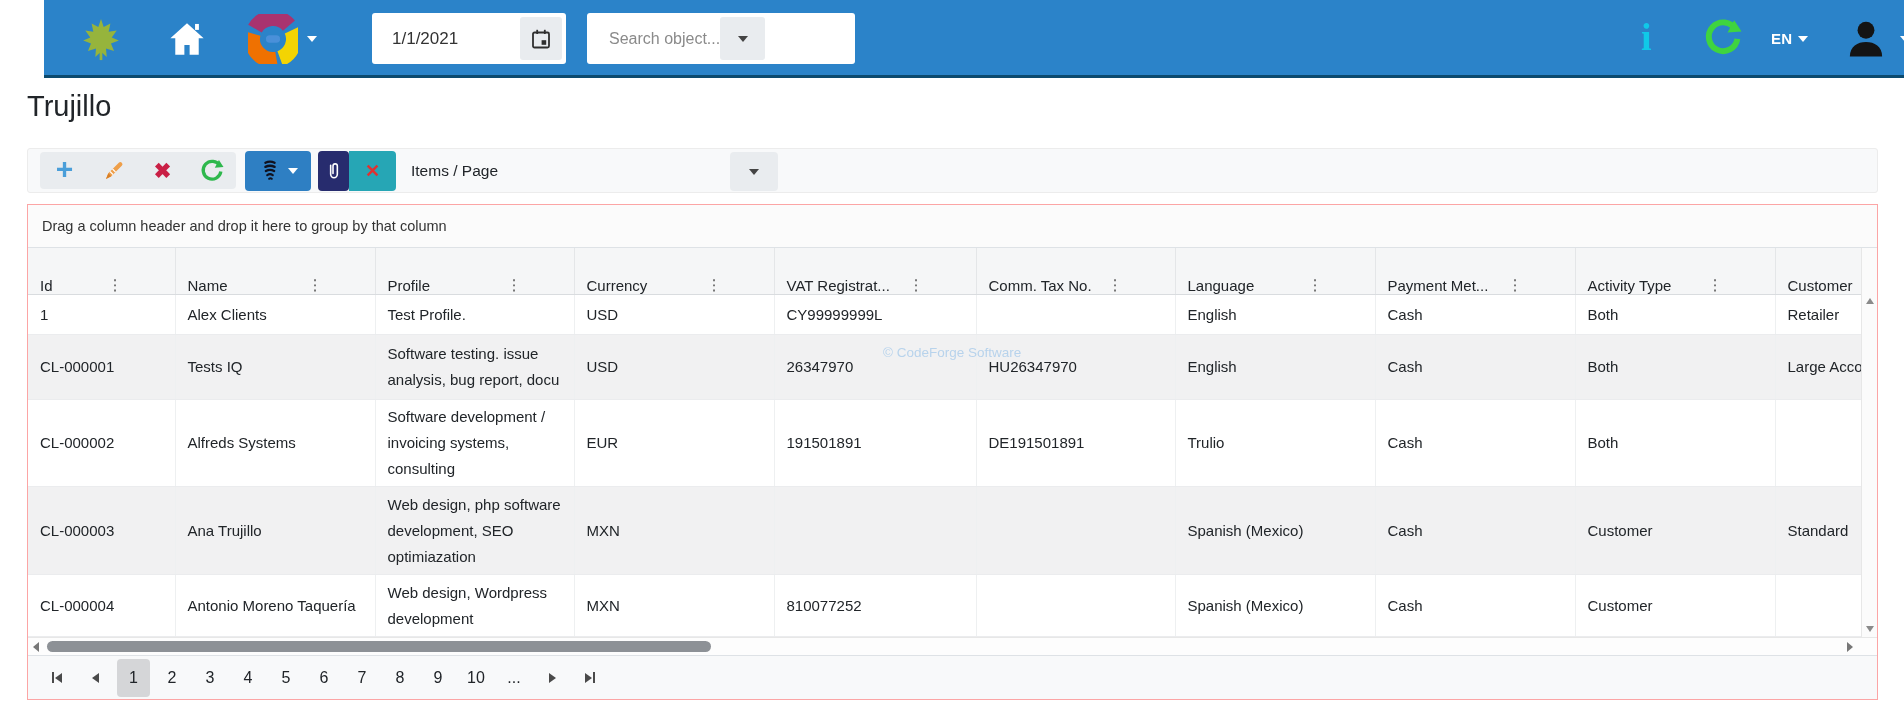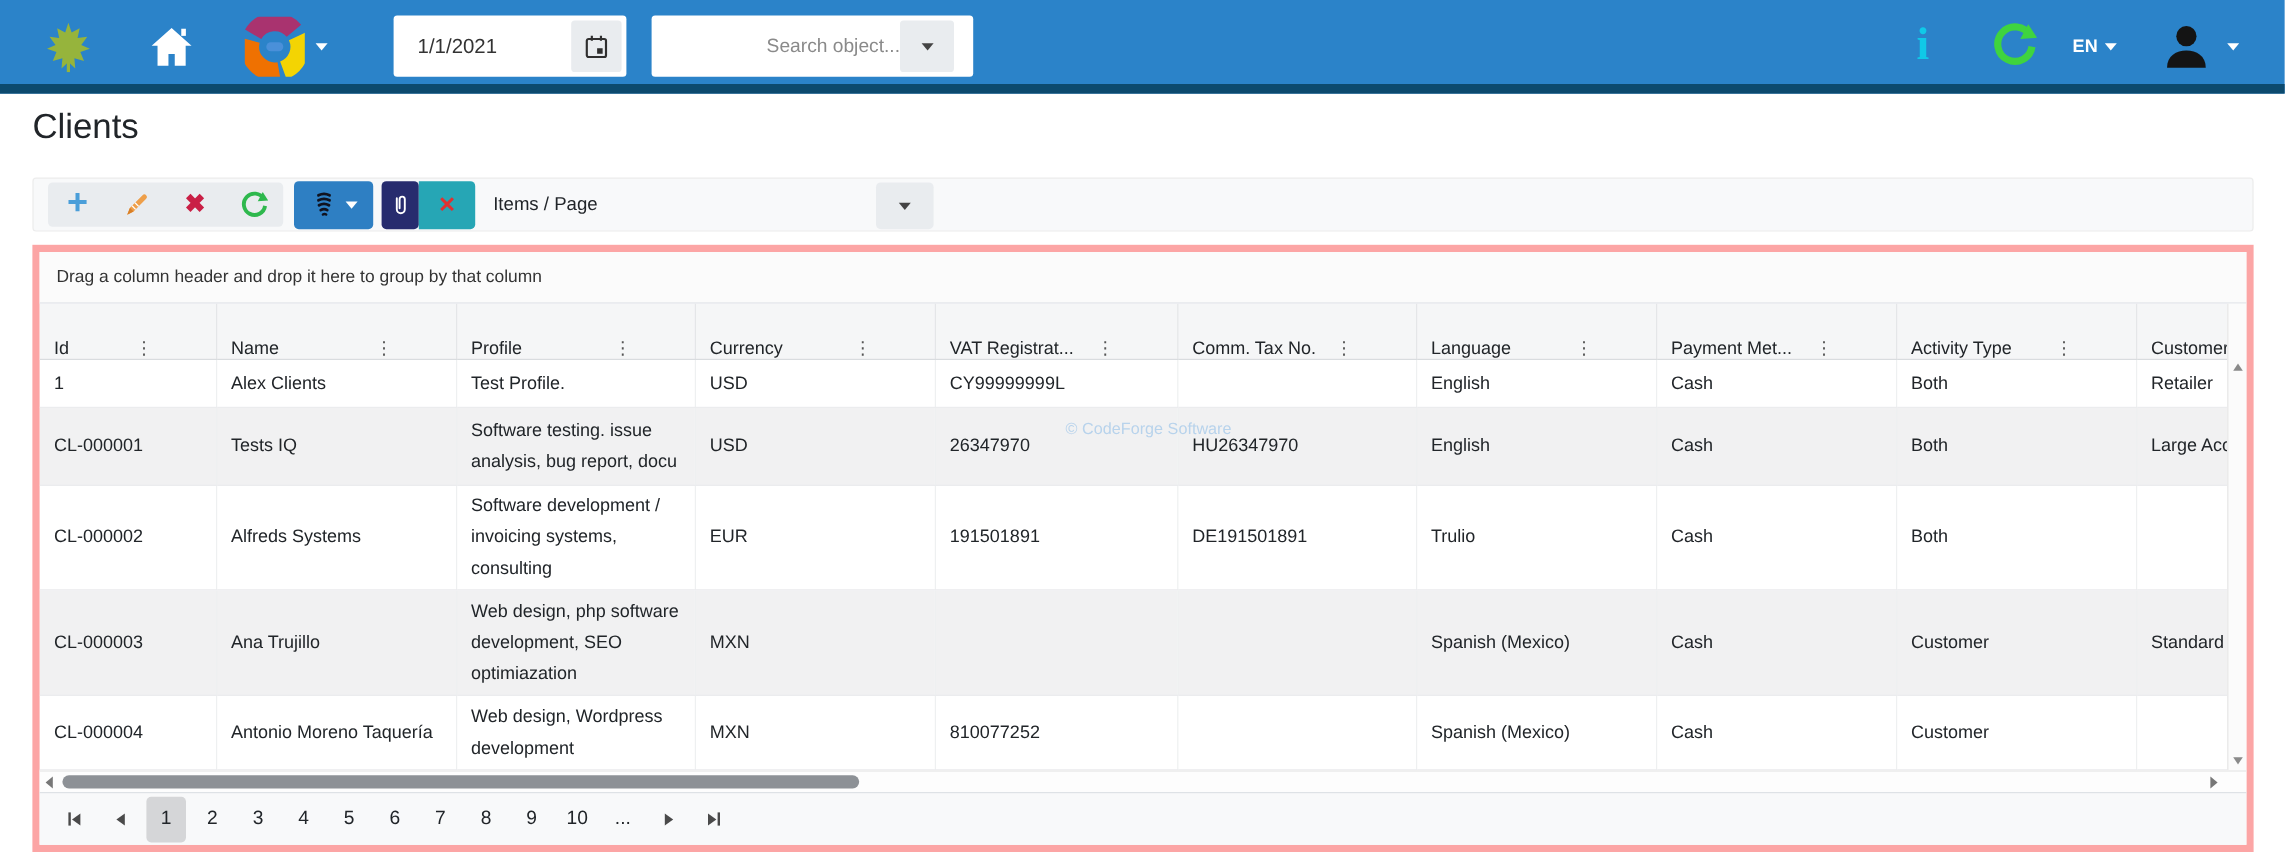--- a/index.html
+++ b/index.html
@@ -1,28 +1,28 @@
 <!DOCTYPE html>
 <html><head>
 <meta charset="utf-8">
 <style>
   * { margin:0; padding:0; box-sizing:border-box; }
   html,body { width:1904px; height:712px; overflow:hidden; background:#fff;
     font-family:"Liberation Sans", sans-serif; color:#212529; }
 
   
-  .topbar { position:relative; height:78px; background:#2b83c9; border-bottom:8px solid #0c4a6e; }
+  .topbar { position:relative; height:78px; background:#2b83c9; border-bottom:3px solid #0c4a6e;margin-left:44px; }
   .topbar .abs { position:absolute; }
   .icon-btn { display:flex; align-items:center; justify-content:center; cursor:pointer; }
   .caret-w { width:0; height:0; border-left:5px solid transparent; border-right:5px solid transparent; border-top:6px solid #fff; }
   .caret-d { width:0; height:0; border-left:5px solid transparent; border-right:5px solid transparent; border-top:6px solid #444; }
   .date-box { left:328px; top:13px; width:194px; height:51px; background:#fff; border-radius:3px; display:flex; align-items:center; }
   .date-box input { border:none; outline:none; width:138px; padding-left:20px; font-size:17px; color:#333; font-family:inherit; background:transparent; }
   .sq-btn { width:42px; height:43px; background:#e9ecef; border-radius:3px; display:flex; align-items:center; justify-content:center; }
-  .obj-box { left:543px; top:13px; width:268px; height:51px; background:#fff; border-radius:3px; display:flex; align-items:center; justify-content:flex-end; padding:16px; }
+  .obj-box { left:543px; top:13px; width:268px; height:51px; background:#fff; border-radius:3px; display:flex; align-items:center; justify-content:flex-start; padding:4px; }
   .obj-box .ph { padding-left:18px; font-size:16px; color:#8a8a8a; }
   .info-i { font-family:"Liberation Serif", serif; font-weight:bold; font-size:38px; color:#10c9e8; line-height:1; }
   .en-lbl { color:#fff; font-size:15px; font-weight:bold; letter-spacing:.3px; display:flex; align-items:center; gap:6px; }
 
   
   .page-title { position:absolute; left:27px; top:90px; font-size:29px; font-weight:400; color:#212529; }
 
   
   .toolbar { position:absolute; left:27px; top:148px; width:1851px; height:45px; background:#f8f9fa;
     border:1px solid #ececec; border-radius:3px; display:flex; align-items:center; padding-left:12px; }
@@ -33,21 +33,21 @@
   .btn-blue { margin-left:9px; width:66px; height:40px; background:#2e7fc3; border-radius:4px; display:flex; align-items:center; justify-content:center; gap:7px; cursor:pointer; }
   .btn-navy { margin-left:7px; width:31px; height:40px; background:#272c6e; border-radius:4px; display:flex; align-items:center; justify-content:center; cursor:pointer; }
   .search-in { margin-left:12px; width:160px; height:40px; border:1px solid #3aa53f; border-right:none; border-radius:4px 0 0 4px; padding-left:10px; font-size:15px; font-family:inherit; outline:none; color:#333; background:#fff; }
   .search-in::placeholder { color:#777; }
   .btn-teal { width:47px; height:40px; background:#26a6b5; border-radius:0 4px 4px 0; display:flex; align-items:center; justify-content:center; cursor:pointer; }
   .btn-teal span { color:#e03131; font-size:18px; font-weight:bold; }
   .ipp-lbl { margin-left:15px; font-size:15.5px; color:#212529; }
   .ipp-dd { position:absolute; left:702px; top:3px; width:48px; height:39px; background:#e9ecef; border-radius:4px; display:flex; align-items:center; justify-content:center; cursor:pointer; }
 
   
-  .grid { position:absolute; left:27px; top:204px; width:1851px; border:6px solid #fca5a5; background:#fff; }
+  .grid { position:absolute; left:27px; top:204px; width:1851px; border:1px solid #fca5a5; background:#fff; }
   .group-panel { height:43px; line-height:43px; padding-left:14px; font-size:14.5px; color:#333; background:#fbfbfb; border-bottom:1px solid #dee2e6; }
   .grid-main { display:flex; }
   .table-wrap { width:1833px; overflow:hidden; }
   table { border-collapse:collapse; table-layout:fixed; width:1947px; }
   th { height:45px; background:#f5f6f7; border-bottom:1px solid #d9dcdf; border-right:1px solid #e4e6e8; font-weight:400; font-size:15px; color:#212529; text-align:left; }
   .th-in { display:flex; align-items:center; padding-left:12px;margin-top:28px; }
   .col-menu { margin-left:auto; margin-right:52px; color:#555; font-size:15px; cursor:pointer; letter-spacing:0; }
   td { border-bottom:1px solid #ebecee; border-right:1px solid #eef0f1; font-size:15px; color:#212529; padding:4px 12px; line-height:26px; vertical-align:middle; overflow:hidden; }
   tr.alt td { background:#f1f1f2; }
   .watermark { position:absolute; left:855px; top:140px; font-size:13.5px; color:#a5c9ea; opacity:.75; pointer-events:none; }
@@ -130,21 +130,21 @@
   </div>
   <div class="abs icon-btn" style="left:1800px; top:17px; gap:12px;">
     <svg width="44" height="44" viewBox="0 0 24 24">
       <circle cx="12" cy="7.2" r="4.6" fill="#141414"></circle>
       <path d="M3.2 21.5 c0-5.3 4.2-7.8 8.8-7.8 s8.8 2.5 8.8 7.8 Z" fill="#141414"></path>
     </svg>
     <span class="caret-w"></span>
   </div>
 </div>
 
-<h1 class="page-title">Clients</h1>
+<h1 class="page-title">Trujillo</h1>
 
 <div class="toolbar">
   <div class="tool-group">
     <span class="tool-ic">
         <span class="plus-g">+</span>
       </span>
     <span class="tool-ic">
       <svg width="24" height="24" viewBox="0 0 24 24">
         <path d="M4 20 L6.3 14.2 L16.8 3.7 a2.1 2.1 0 0 1 3 3 L9.3 17.2 Z" fill="#ee9f4a"></path>
         <path d="M4 20 L6.3 14.2 L9.3 17.2 Z" fill="#d97f26"></path>

